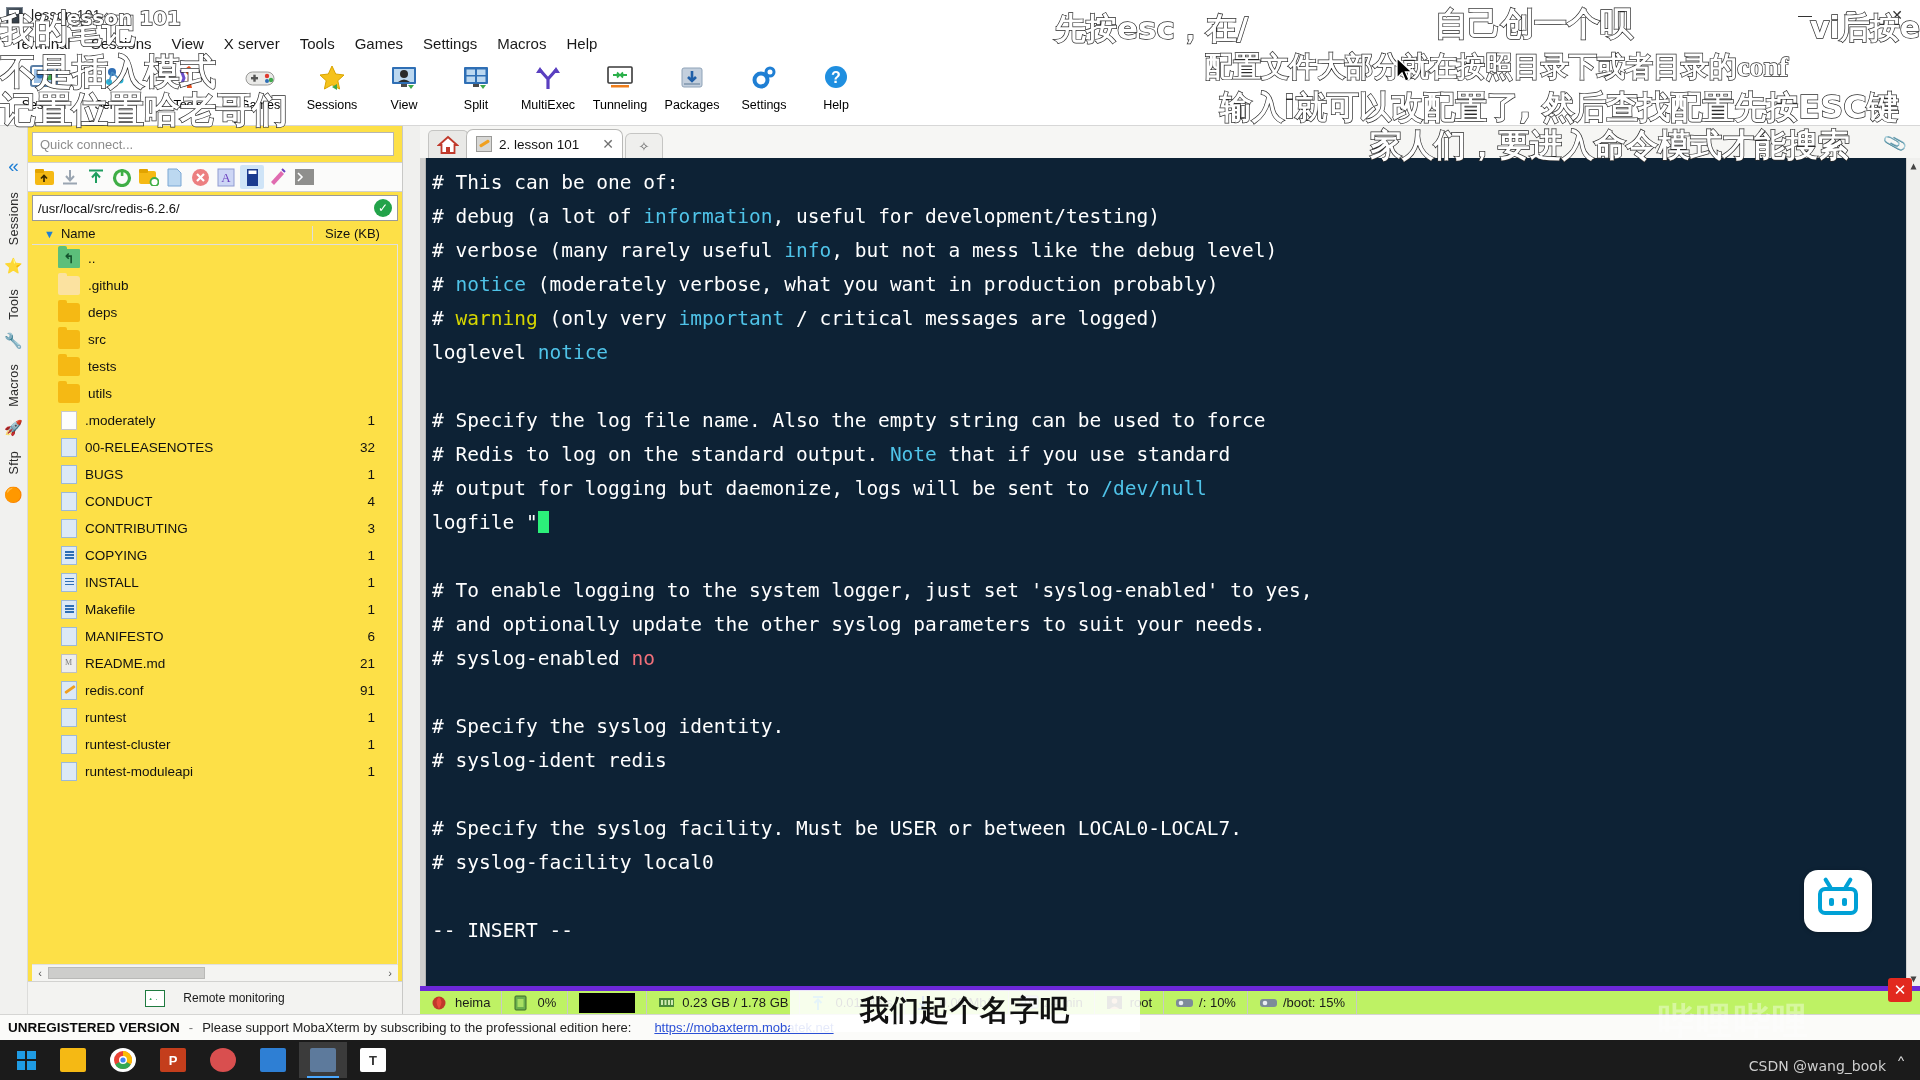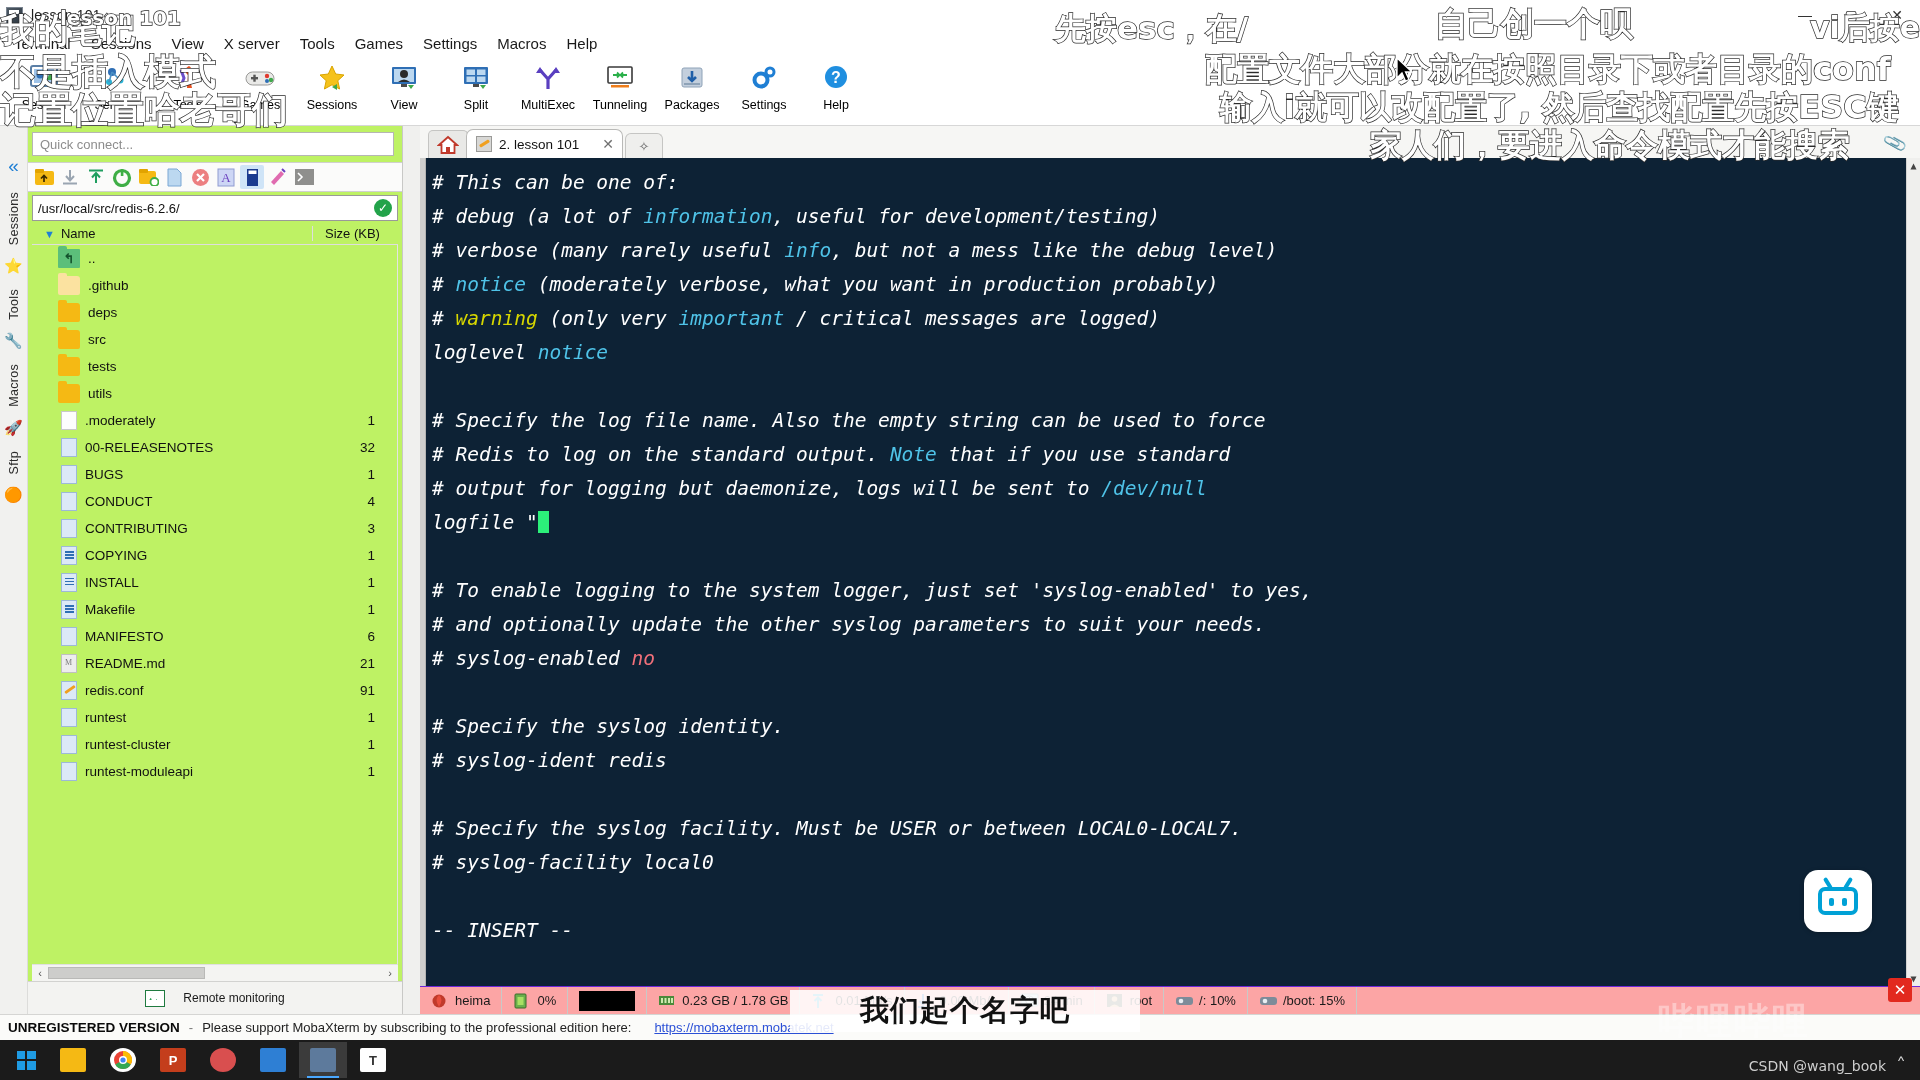--- a/index.html
+++ b/index.html
@@ -128,21 +128,21 @@
     font-size: 12.5px;
     color: #2b2b2b;
     margin: 5px 0 10px 0;
     letter-spacing: .3px;
   }
   .vtab-ico { margin: 3px 0 11px 0; font-size: 15px; line-height: 1; }
 
   
   .sftp {
     width: 375px;
-    background: #bef264;
+    background: #fde047;
     border-right: 1px solid #c8c8c6;
     display: flex;
     flex-direction: column;
     flex: 0 0 auto;
   }
   .quick-connect {
     margin: 6px 8px 6px 4px;
     height: 24px;
     border: 1px solid #b6b6b4;
     background: #fff;
@@ -364,21 +364,21 @@
     min-height: 0;
     display: flex;
   }
   .term-scroll-l {
     width: 6px;
     background: #cfcfcd;
     flex: 0 0 auto;
     margin: -8px 4px 0 -4px;
     border-right: 1px solid #b4b4b2;
   }
-  .term-lines { flex: 1 1 auto; padding-left: 2px; white-space: pre; font-style: italic; }
+  .term-lines { flex: 1 1 auto; padding-left: 2px; white-space: pre; }
   .t-line { height: 34px; }
   .c-cyan { color: #4fc3e8; }
   .c-yellow { color: #d7d700; }
   .c-white { color: #ffffff; }
   .cursor {
     display: inline-block;
     width: 11px; height: 22px;
     background: #2cf07a;
     vertical-align: -4px;
   }
@@ -390,22 +390,22 @@
     border-left: 1px solid #d4d4d2;
   }
   .tsb-up, .tsb-dn {
     height: 15px; display:flex; align-items:center; justify-content:center;
     font-size: 10px; color: #444;
   }
 
   
   .statusbar {
     height: 28px;
-    background: #fca5a5;
-    border-top: 1px solid #6d28d9;
+    background: #bef264;
+    border-top: 5px solid #6d28d9;
     display: flex; align-items: flex-end;
     font-size: 13px; color: #1a1a1a;
     flex: 0 0 auto;
   }
   .st-cell {
     display: flex; align-items: center; gap: 7px;
     padding: 0 11px; height: 100%;
     border-right: 1px solid #c9c9c7;
   }
   .st-ico { width: 17px; height: 15px; flex: 0 0 auto; }
@@ -1103,21 +1103,21 @@
 </div>
 
 <div id="danmaku-layer">
     <div class="danmaku" style="left: 0px; top: 8px; font-size: 34px; text-align: center;">我的笔记</div>
     <div class="danmaku" style="left: 0px; top: 48px; font-size: 36px;">不是插入模式</div>
     <div class="danmaku" style="left: 0px; top: 86px; font-size: 36px;">记置位置哈老哥们</div>
     <div class="danmaku" style="left: 60px; top: 6px; font-size: 20px;">lesson 101</div>
     <div class="danmaku" style="left: 1055px; top: 8px; font-size: 31px;">先按esc，在/</div>
     <div class="danmaku" style="left: 1435px; top: 2px; font-size: 33px;">自己创一个呗</div>
     <div class="danmaku" style="left: 1810px; top: 8px; font-size: 30px;">vi后按esc</div>
-    <div class="danmaku" style="left: 1205px; top: 48px; font-size: 32px;">配置文件大部分就在按照目录下或者目录的conf</div>
+    <div class="danmaku" style="left: 1205px; top: 48px; font-size: 28px; font-family: Liberation Serif, serif;">配置文件大部分就在按照目录下或者目录的conf</div>
     <div class="danmaku" style="left: 1220px; top: 86px; font-size: 32px;">输入i就可以改配置了, 然后查找配置先按ESC键</div>
     <div class="danmaku" style="left: 1370px; top: 124px; font-size: 32px;">家人们，要进入命令模式才能搜索</div>
   </div>
 
 <div id="subtitle">我们起个名字吧</div>
 
 <div id="bili-logo">
   <div class="tv">
     <span class="eye l"></span>
       <span class="eye r"></span>

